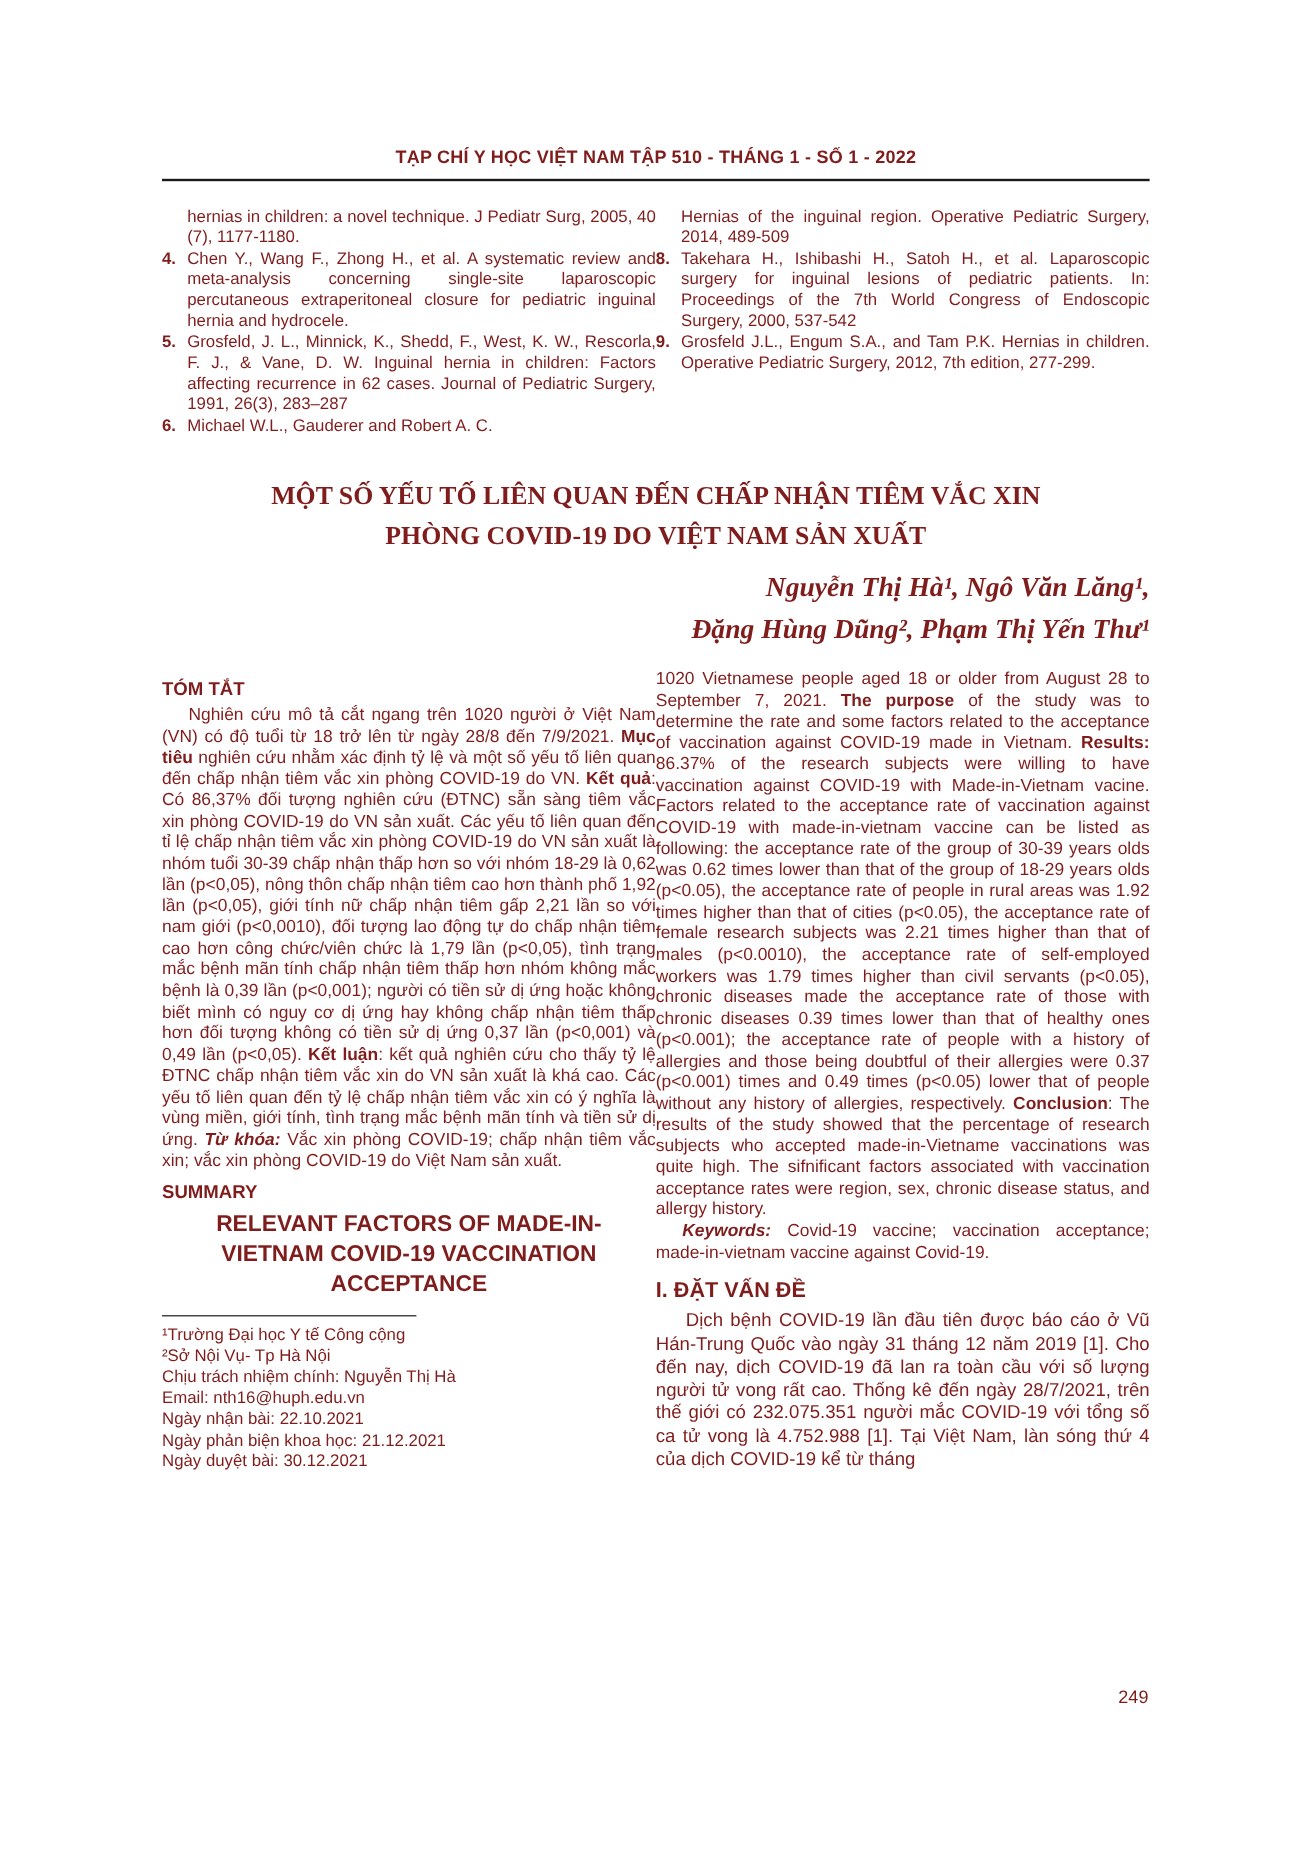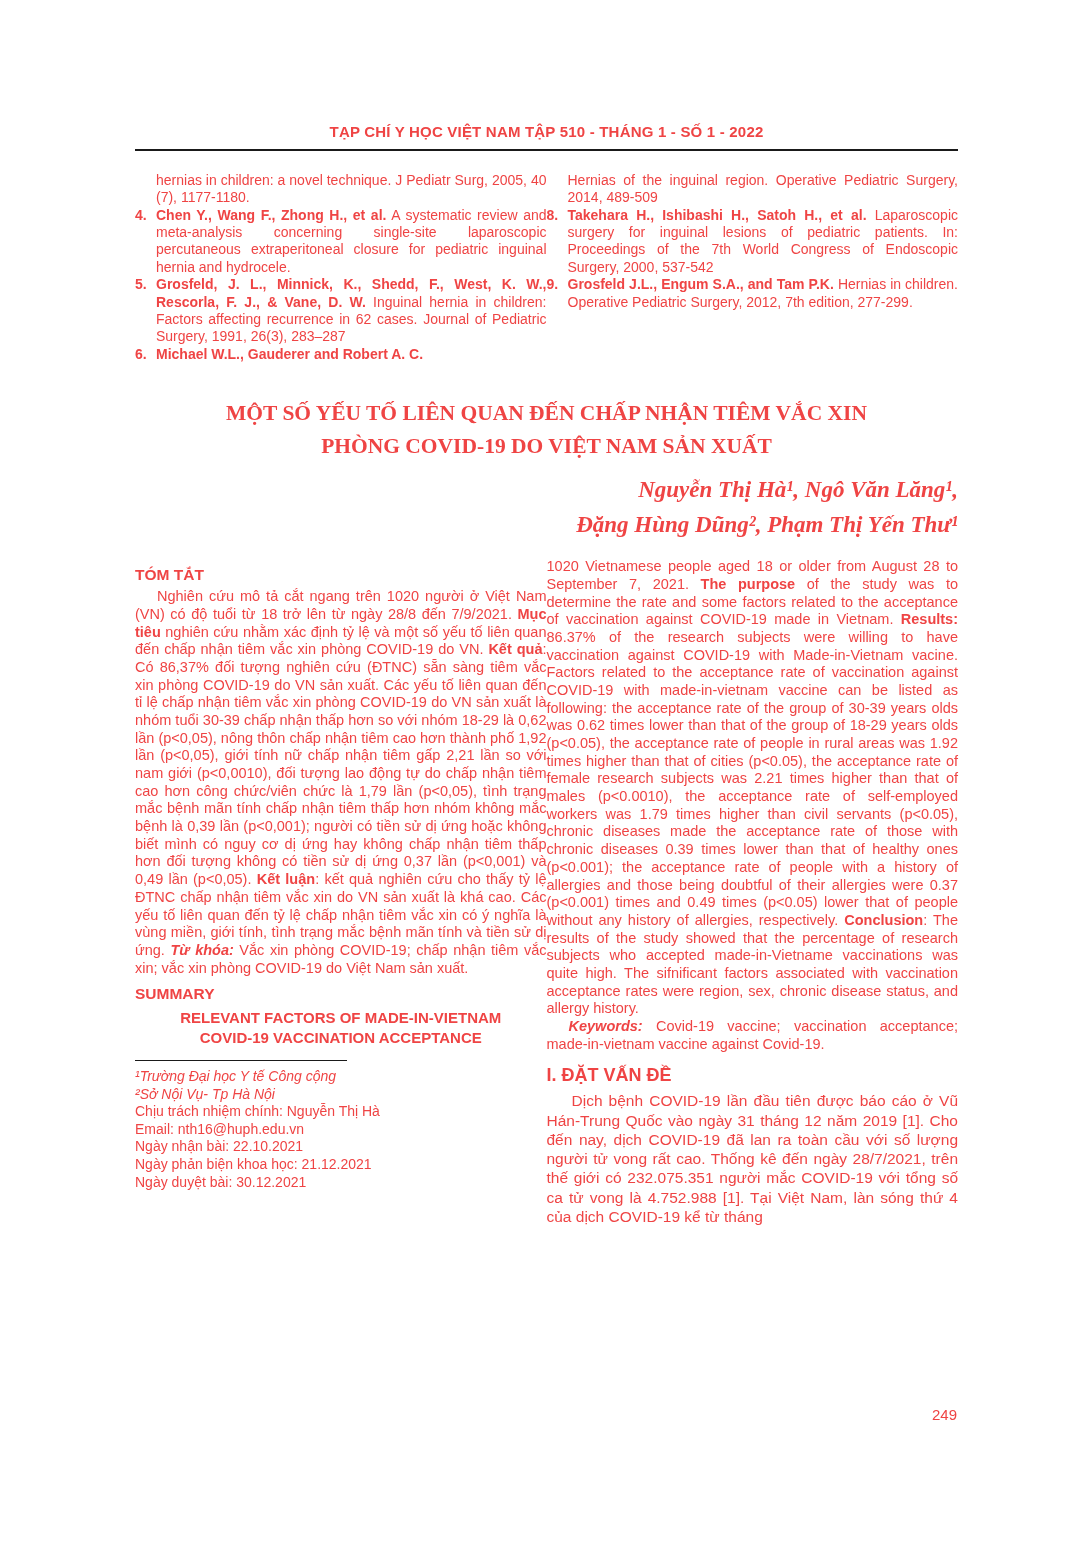--- a/index.html
+++ b/index.html
@@ -1,51 +1,51 @@
 <!DOCTYPE html>
 <html><head>
 <meta charset="utf-8">
 <style>
   * { box-sizing: border-box; margin: 0; padding: 0; }
   html, body { background: #ffffff; }
   .page {
-    width: 1090px; height: 1541px; background: #ffffff; color: #ef4444;
+    width: 1090px; height: 1541px; background: #ffffff; color: #7f1d1d;
     font-family: "Liberation Sans", "DejaVu Sans", sans-serif;
     padding: 123px 132px 0 135px;
     position: relative; overflow: hidden;
   }
   .header {
     text-align: center; font-weight: 700; font-size: 15px; letter-spacing: .2px;
     padding-bottom: 9px; border-bottom: 2px solid #1a1a1a;
   }
   .cols { display: flex; }
   .col { flex: 1 1 0; min-width: 0; }
   .refs { margin-top: 21px; }
   .ref { font-size: 14px; line-height: 1.24; text-align: justify; padding-left: 21px; }
   .refnum { display: inline-block; width: 21px; margin-left: -21px; font-weight: 700; }
-  .refauth { font-weight: 700; }
+  .refauth { font-weight: 400; }
   .title {
     font-family: "Liberation Serif", "DejaVu Serif", serif;
     font-weight: 700; font-size: 21.5px; line-height: 1.54; text-align: center; margin-top: 34px;
   }
   .authors {
     font-family: "Liberation Serif", "DejaVu Serif", serif;
     font-weight: 700; font-style: italic; font-size: 23px; line-height: 1.5;
     text-align: right; margin-top: 10px;
   }
   .main { margin-top: 16px; }
   .sec-h { font-size: 15.5px; font-weight: 700; margin: 8px 0 4px; }
   .body-p { font-size: 14.5px; line-height: 1.22; text-align: justify; }
   .ind { text-indent: 22px; }
   .bi { font-style: italic; font-weight: 700; }
-  .sum-title { font-size: 15px; font-weight: 700; text-align: center; margin: 5px 26px 4px; line-height: 1.32; }
+  .sum-title { font-size: 19px; font-weight: 700; text-align: center; margin: 5px 26px 4px; line-height: 1.32; }
   .footnote { margin-top: 12px; }
   .fn-rule { width: 212px; border-top: 1.5px solid #1a1a1a; margin-bottom: 7px; }
   .fn-line { font-size: 14px; line-height: 1.26; }
-  .it { font-style: italic; }
+  .it { }
   .intro-h { font-size: 18px; font-weight: 700; margin: 12px 0 5px; }
   .intro-p { font-size: 15.5px; line-height: 1.24; text-align: justify; }
   .intro-p.ind { text-indent: 25px; }
   .page-num { position: absolute; top: 1358px; right: 133px; font-size: 15px; margin-top: 48px; }
 </style>
 </head>
 <body>
 
 <div class="page">
 

